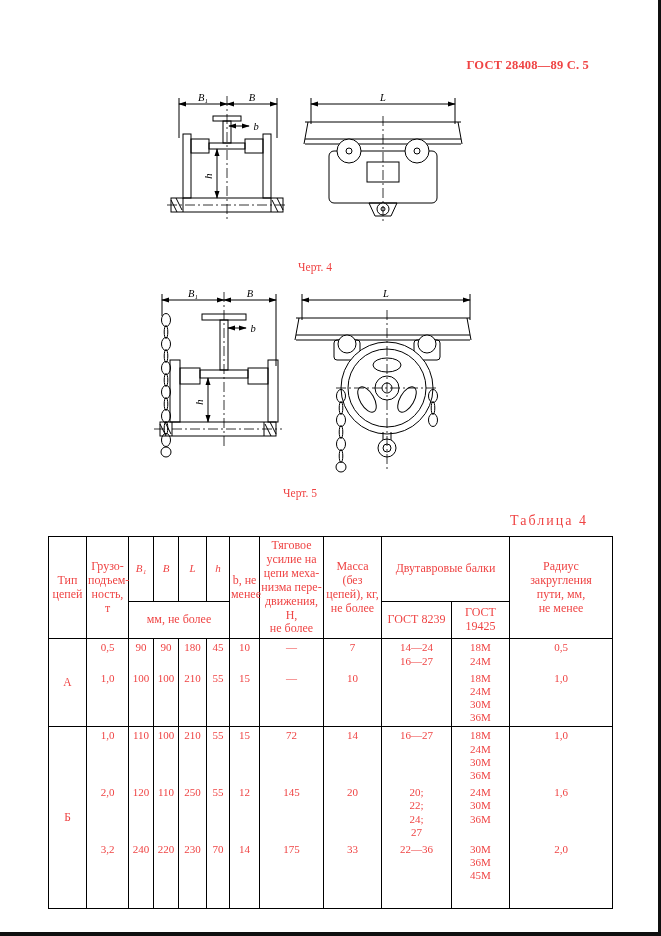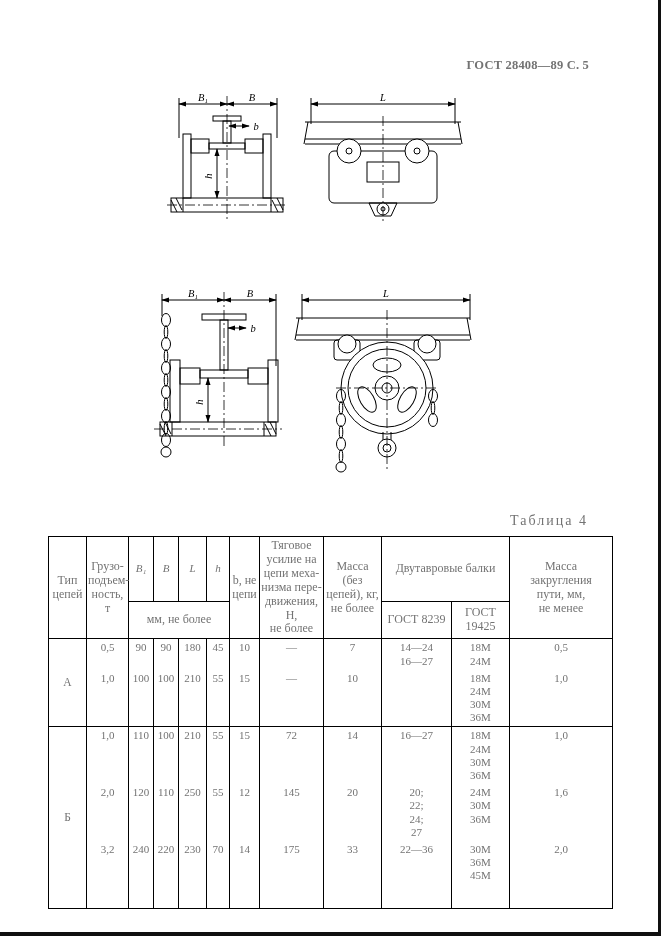--- a/index.html
+++ b/index.html
@@ -1,19 +1,19 @@
 <!DOCTYPE html>
 <html><head>
 <meta charset="utf-8">
 <style>
   * { margin:0; padding:0; box-sizing:border-box; }
   html,body { background:#ffffff; }
   .page {
     position:relative; width:661px; height:936px; background:#fff;
-    font-family:"Liberation Serif", serif; color:#737373; overflow:hidden;
+    font-family:"Liberation Serif", serif; color:#ef4444; overflow:hidden;
     border-right:3px solid #101010; border-bottom:4px solid #101010;
   }
   .doc-header { position:absolute; top:58px; right:69px; font-weight:bold; font-size:12.5px; letter-spacing:.2px; }
   .fig { position:absolute; }
   .fig-caption { position:absolute; font-size:11.5px; text-align:center; }
   .table-title { position:absolute; top:513px; left:48px; width:564px; text-align:right; font-size:14px; letter-spacing:2px; padding-right:24px; }
   table.gtable { position:absolute; top:536px; left:48px; width:564px; border-collapse:collapse; table-layout:fixed; font-size:11px; border:1px solid #000; }
   .gtable th, .gtable td { border-left:1px solid #000; border-right:1px solid #000; text-align:center; font-weight:normal; padding:2px 1px; }
   .gtable thead th { border:1px solid #000; vertical-align:middle; font-size:12px; line-height:1.16; white-space:pre-line; }
   .gtable thead tr.hrow1 { height:56px; }
@@ -96,20 +96,21 @@
       <circle class="ln" cx="184" cy="59" r="3"></circle>
       <circle class="wh" cx="252" cy="59" r="12"></circle>
       <circle class="ln" cx="252" cy="59" r="3"></circle>
       <rect class="wh" x="202" y="70" width="32" height="20"></rect>
       <polygon class="ln" points="204,111 232,111 226,124 210,124"></polygon>
       <circle class="wh" cx="218" cy="117" r="6"></circle>
       <circle class="ln" cx="218" cy="117" r="2"></circle>
       <line class="cl" x1="218" y1="24" x2="218" y2="132"></line>
     </g>
   </svg>
+  <div class="fig-caption" style="top:261px; left:165px; width:300px;">Черт. 4</div>
 
   <svg class="fig" style="top:288px; left:152px;" width="322" height="192" viewBox="0 0 322 192">
     <defs>
       <marker id="arr5" viewBox="0 0 10 10" refX="9" refY="5" markerWidth="8" markerHeight="8" orient="auto-start-reverse">
         <path d="M0,1.8 L10,5 L0,8.2 z" fill="#000"></path>
       </marker>
     </defs>
 
     <g>
       <line class="ln" x1="10" y1="6" x2="10" y2="28"></line>
@@ -203,20 +204,21 @@
       </g>
 
       <line class="ln" x1="231" y1="144" x2="231" y2="152"></line>
       <line class="ln" x1="239" y1="144" x2="239" y2="152"></line>
       <circle class="wh" cx="235" cy="160" r="9"></circle>
       <circle class="ln" cx="235" cy="160" r="4"></circle>
       <line class="cl" x1="235" y1="22" x2="235" y2="184"></line>
       <line class="cl" x1="184" y1="100" x2="286" y2="100"></line>
     </g>
   </svg>
+  <div class="fig-caption" style="top:487px; left:140px; width:320px;">Черт. 5</div>
 
   <div class="table-title">Таблица 4</div>
 
   <table class="gtable">
     <colgroup>
       <col style="width:38px">
         <col style="width:42px">
         <col style="width:25px">
         <col style="width:25px">
       <col style="width:28px">
@@ -233,32 +235,32 @@
         <th rowspan="2">Тип
 цепей</th>
         <th rowspan="2">Грузо-
 подъем-
 ность, т</th>
         <th class="sym">B₁</th>
         <th class="sym">B</th>
         <th class="sym">L</th>
         <th class="sym">h</th>
         <th rowspan="2">b, не
-цепи</th>
+менее</th>
         <th rowspan="2">Тяговое
 усилие на
 цепи меха-
 низма пере-
 движения, Н,
 не более</th>
         <th rowspan="2">Масса (без
 цепей), кг,
 не более</th>
         <th colspan="2">Двутавровые балки</th>
-        <th rowspan="2">Масса
+        <th rowspan="2">Радиус
 закругления
 пути, мм,
 не менее</th>
       </tr>
       <tr class="hrow2">
         <th colspan="4">мм, не более</th>
         <th>ГОСТ 8239</th>
         <th>ГОСТ 19425</th>
       </tr>
     </thead>

